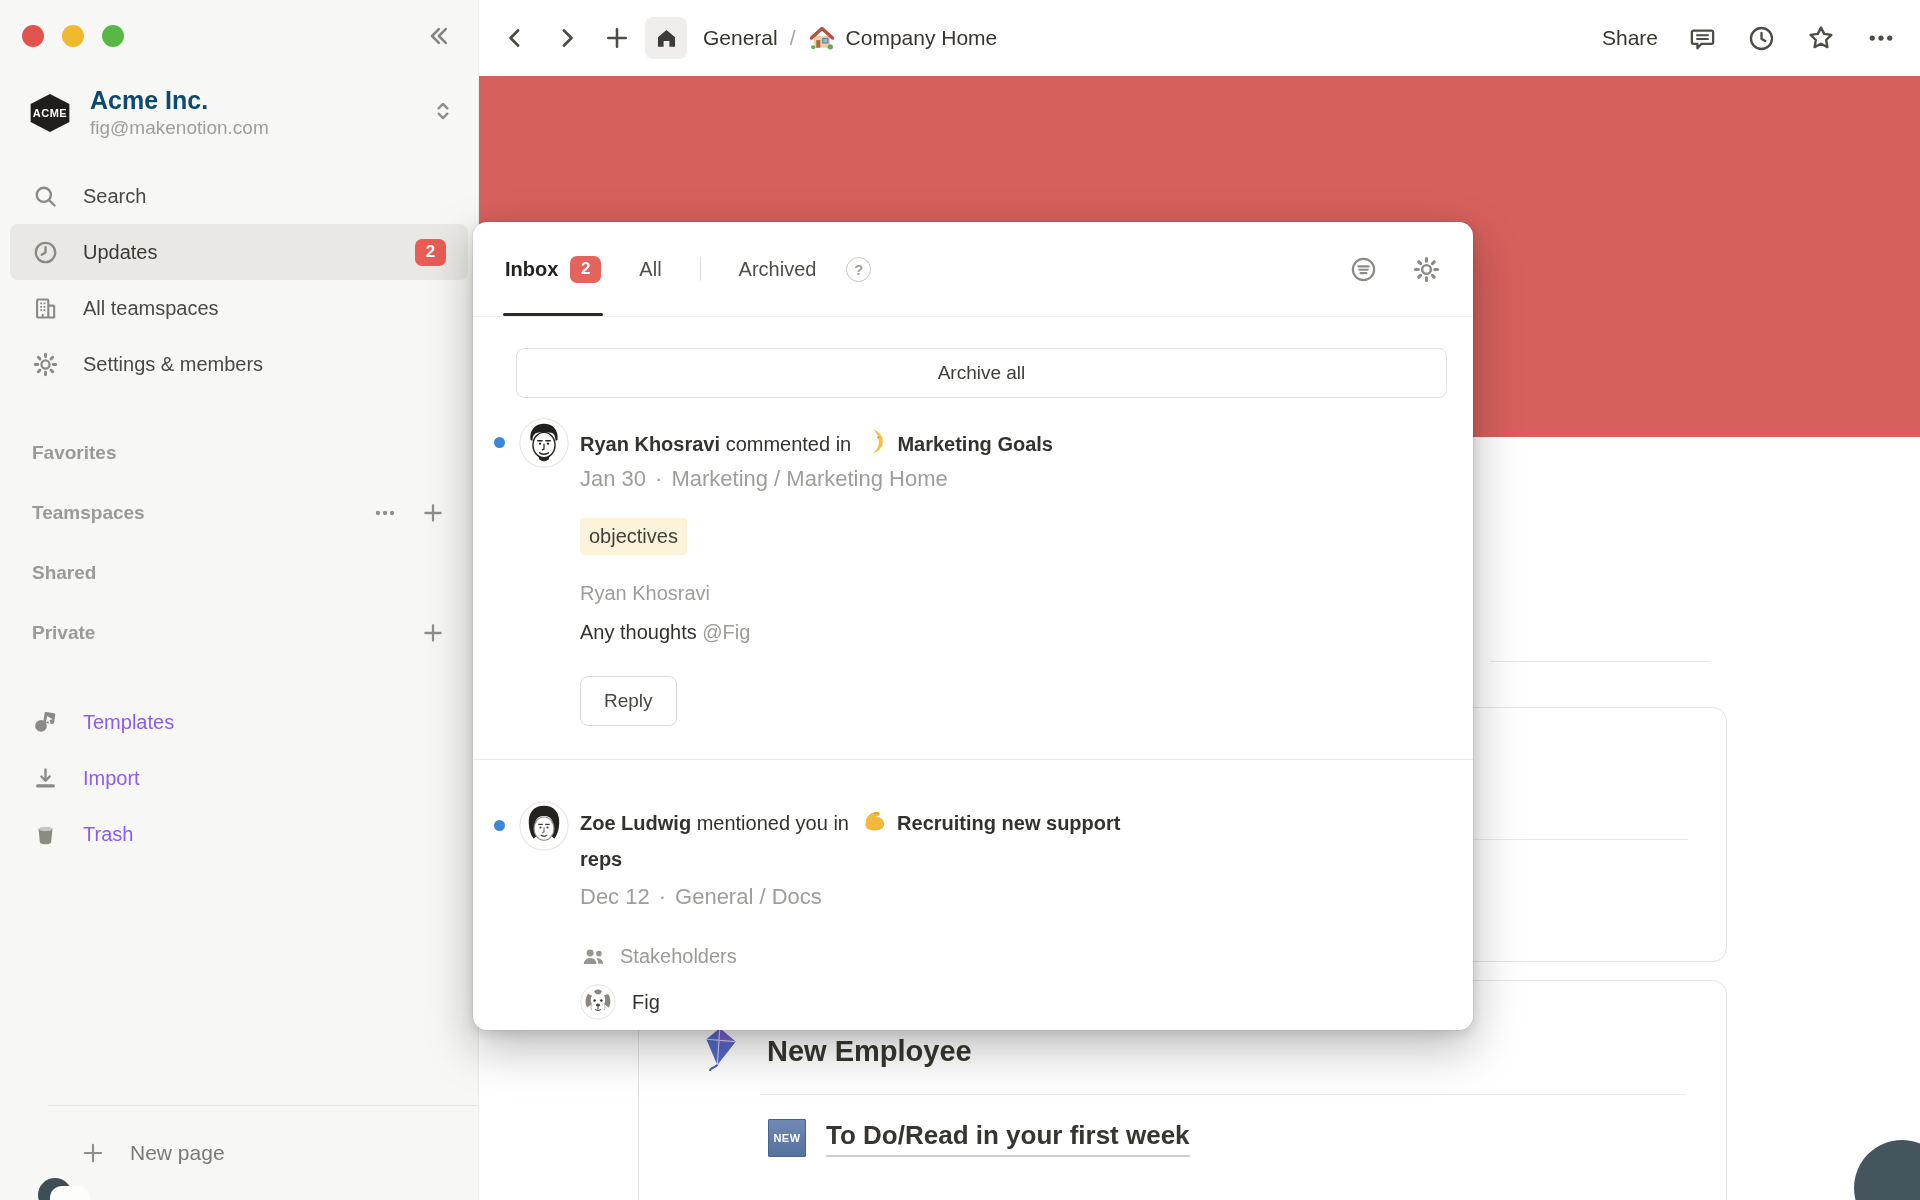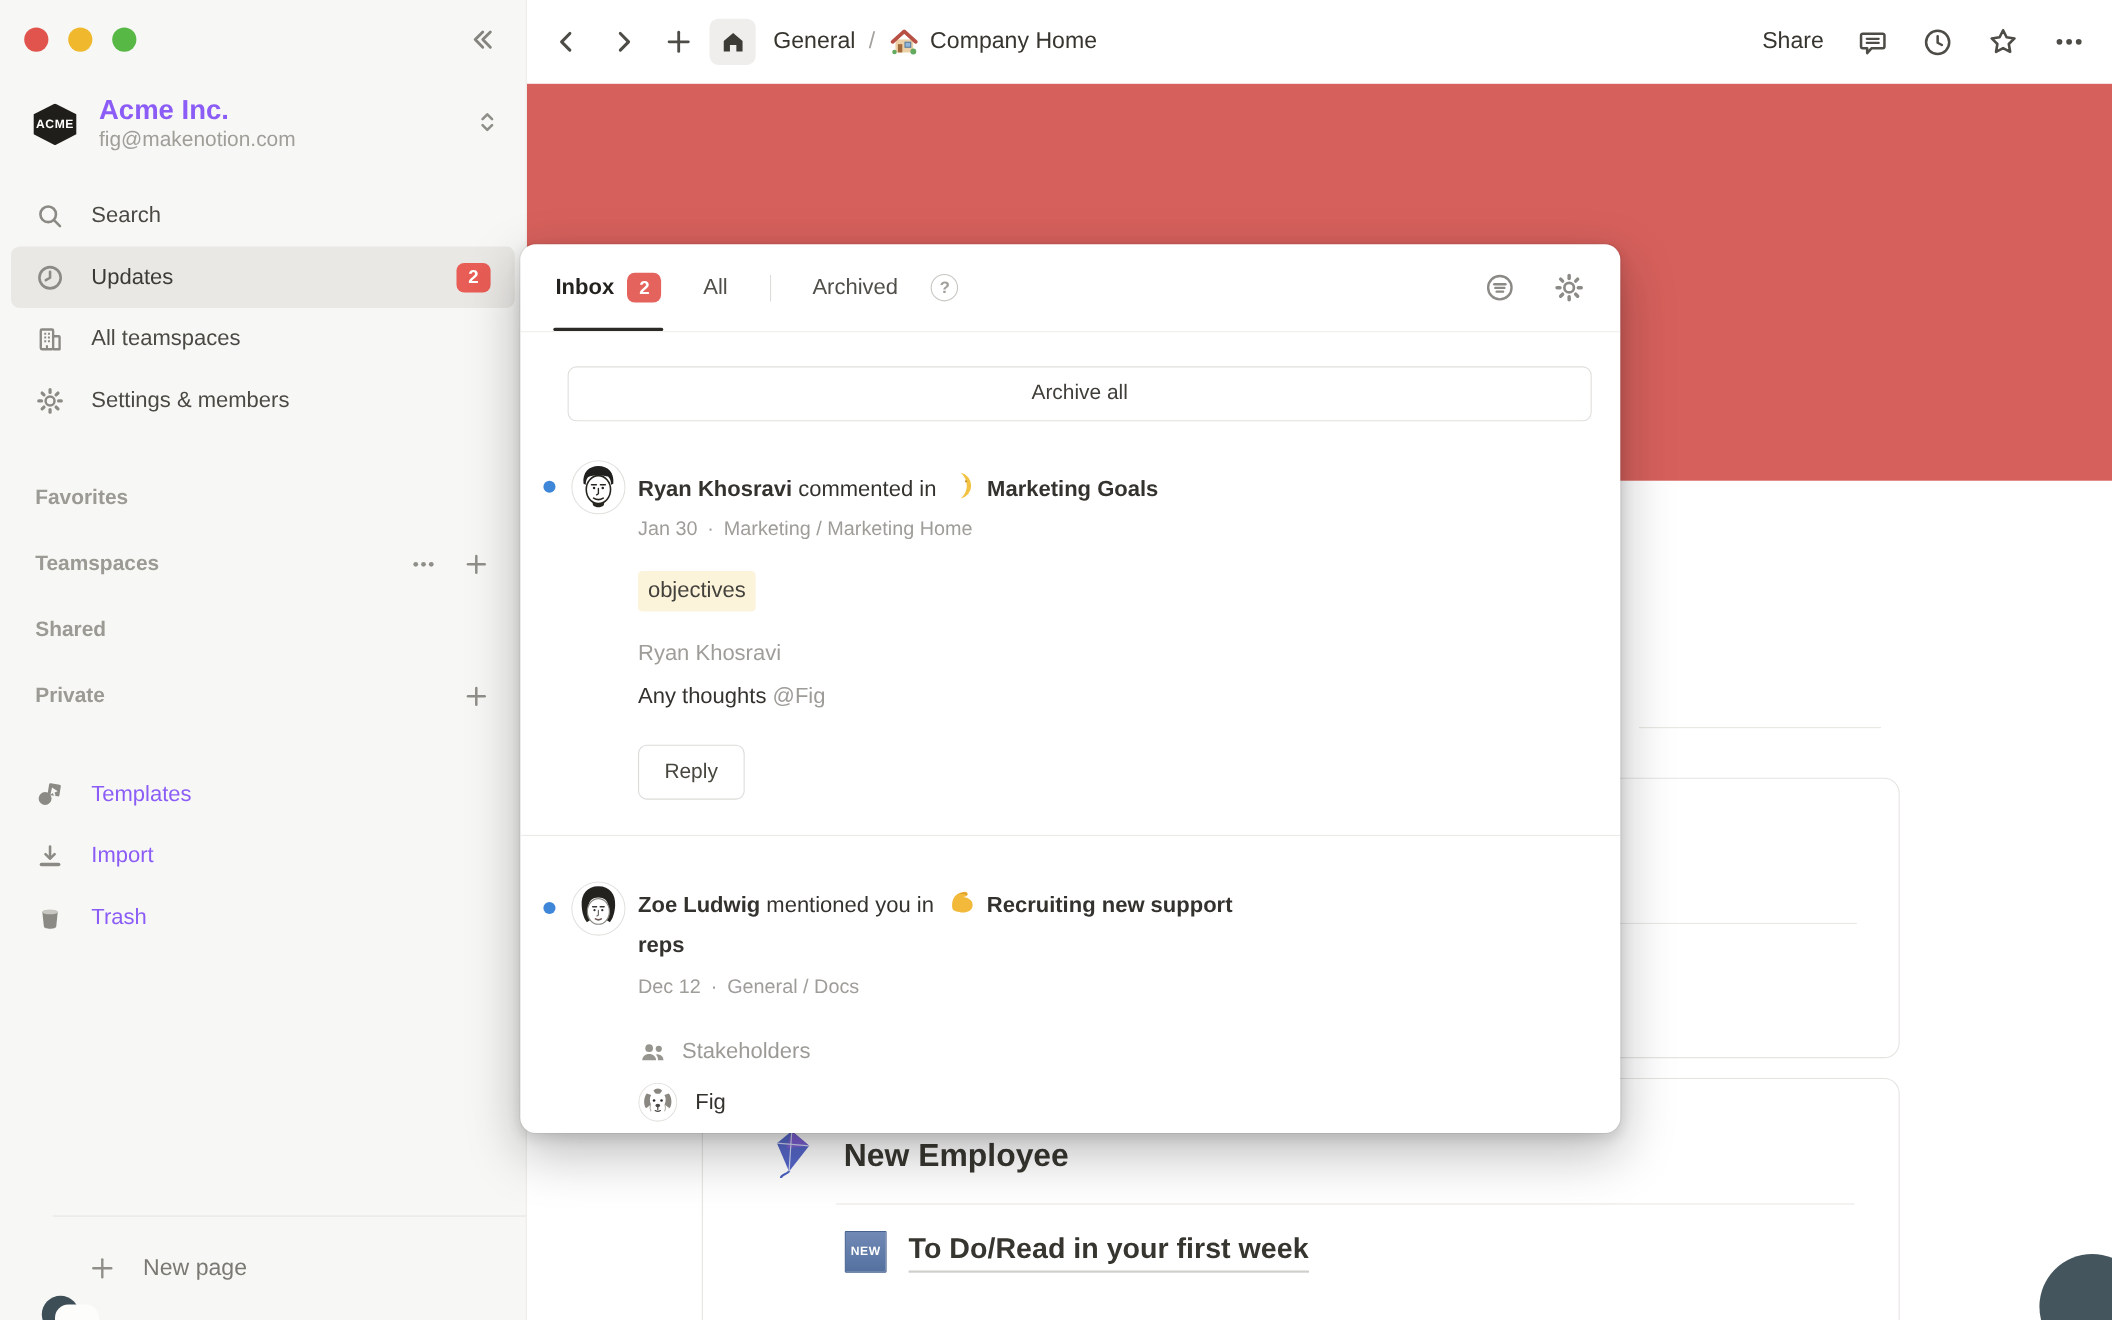--- a/index.html
+++ b/index.html
@@ -15,21 +15,21 @@
   .tl-close { background:#e0544d; }
   .tl-min   { background:#f0b92d; }
   .tl-zoom  { background:#57b846; }
   .collapse-btn { position:absolute; top:22px; right:24px; width:34px; height:32px;
                   color:#85847f; display:flex; align-items:center; justify-content:center; }
   .workspace { position:absolute; top:86px; left:28px; right:22px; display:flex; align-items:center; }
   .ws-logo { width:44px; height:38px; background:#1f1e1b; color:#fff; display:flex; align-items:center;
              justify-content:center; font-size:11px; font-weight:700; letter-spacing:.5px;
              clip-path:polygon(50% 0%, 94% 26%, 94% 74%, 50% 100%, 6% 74%, 6% 26%); flex:none; }
   .ws-text { margin-left:18px; flex:1; min-width:0; }
-  .ws-name { font-size:25px; font-weight:700; color:#8b5cf6; line-height:28px; }
+  .ws-name { font-size:25px; font-weight:700; color:#0c4a6e; line-height:28px; }
   .ws-email { font-size:19px; color:#9f9e99; line-height:24px; margin-top:2px; }
   .ws-switch { color:#8f8e89; flex:none; }
 
   .nav { position:absolute; top:168px; left:10px; right:10px; }
   .nav-item { height:56px; display:flex; align-items:center; padding:0 22px; gap:24px;
               border-radius:8px; font-size:20px; font-weight:500; color:#4a4944; }
   .nav-item .ic { color:#8b8a85; flex:none; display:flex; }
   .nav-item.active { background:#e9e8e5; color:#3b3a35; }
   .nav-badge { margin-left:auto; background:#e85d55; color:#fff; font-size:17px; font-weight:600;
                border-radius:7px; min-width:31px; height:27px; display:flex; align-items:center;
@@ -86,21 +86,21 @@
                letter-spacing:.5px; display:flex; align-items:center; justify-content:center; flex:none; }
   .page-link { font-size:26px; font-weight:600; color:#37352f; border-bottom:2.5px solid #d0cfcc;
                padding-bottom:4px; }
   .corner-circle { position:absolute; right:-30px; bottom:-36px; width:96px; height:96px;
                    border-radius:50%; background:#45555e; }
 
   
   .popover { position:absolute; left:473px; top:222px; width:1000px; height:808px; background:#fff;
              border-radius:14px; z-index:40; overflow:hidden;
              box-shadow:0 0 0 1px rgba(15,15,15,.05), 0 18px 48px rgba(15,15,15,.28), 0 4px 12px rgba(15,15,15,.12); }
-  .pop-header { position:relative; height:80px; border-bottom:1px solid #f0efec; display:flex;
+  .pop-header { position:relative; height:95px; border-bottom:1px solid #f0efec; display:flex;
                 align-items:center; padding:0 32px; }
   .tab-inbox { position:relative; height:100%; display:flex; align-items:center; gap:12px;
                font-size:20px; font-weight:700; color:#23221f; }
   .tab-inbox::after { content:""; position:absolute; left:-2px; right:-2px; bottom:0; height:3px;
                       background:#2b2a27; border-radius:2px; }
   .tab-badge { background:#e4635c; color:#fff; font-size:17px; font-weight:600; border-radius:7px;
                min-width:31px; height:27px; display:flex; align-items:center; justify-content:center; padding:0 7px; }
   .tab { font-size:20px; font-weight:500; color:#4f4e49; margin-left:38px; }
   .tab-vdiv { width:1px; height:24px; background:#dedcd8; margin-left:38px; }
   .help-circle { margin-left:30px; width:25px; height:25px; border-radius:50%; border:1.5px solid #c8c6c2;
@@ -117,21 +117,21 @@
   .notif { position:absolute; left:21px; right:34px; display:flex; }
   .notif-1 { top:196px; }
   .notif-2 { top:579px; }
   .unread-dot { width:11px; height:11px; border-radius:50%; background:#3d86d8; margin:19px 14px 0 0; flex:none; }
   .avatar { width:50px; height:50px; border-radius:50%; flex:none; margin-right:11px; overflow:hidden; }
   .notif-text { flex:1; min-width:0; margin-top:10px; }
   .n-title { font-size:20px; line-height:30px; color:#33322e; }
   .notif-2 .n-title { line-height:36px; max-width:545px; margin-top:-6px; }
   .n-title b { font-weight:600; }
   .inline-emoji { display:inline-flex; vertical-align:-4px; margin:0 5px; }
-  .n-meta { display:flex; gap:9px; font-size:18px; line-height:24px; color:#9e9d99; margin-top:8px; }
+  .n-meta { display:flex; gap:9px; font-size:22px; line-height:24px; color:#9e9d99; margin-top:8px; }
   .n-excerpt { margin-top:27px;text-decoration:underline; }
   .n-excerpt span { display:inline-block; background:#fbf3da; color:#43413c; font-size:20px;
                     line-height:29px; padding:4px 9px; border-radius:4px; }
   .n-quote-author { font-size:20px; line-height:24px; color:#9e9d99; margin-top:26px; }
   .n-comment { font-size:20px; line-height:28px; color:#33322e; margin-top:13px; }
   .n-mention { color:#9d9c98; }
   .reply-btn { margin-top:30px; height:50px; padding:0 23px; background:#fff; border:1px solid #dcdbd8;
                border-radius:8px; font-size:19px; font-weight:500; color:#47463f; display:inline-flex;
                align-items:center; font-family:inherit; }
   .pop-divider { position:absolute; top:537px; left:0; right:0; height:1px; background:#eceae7; }

